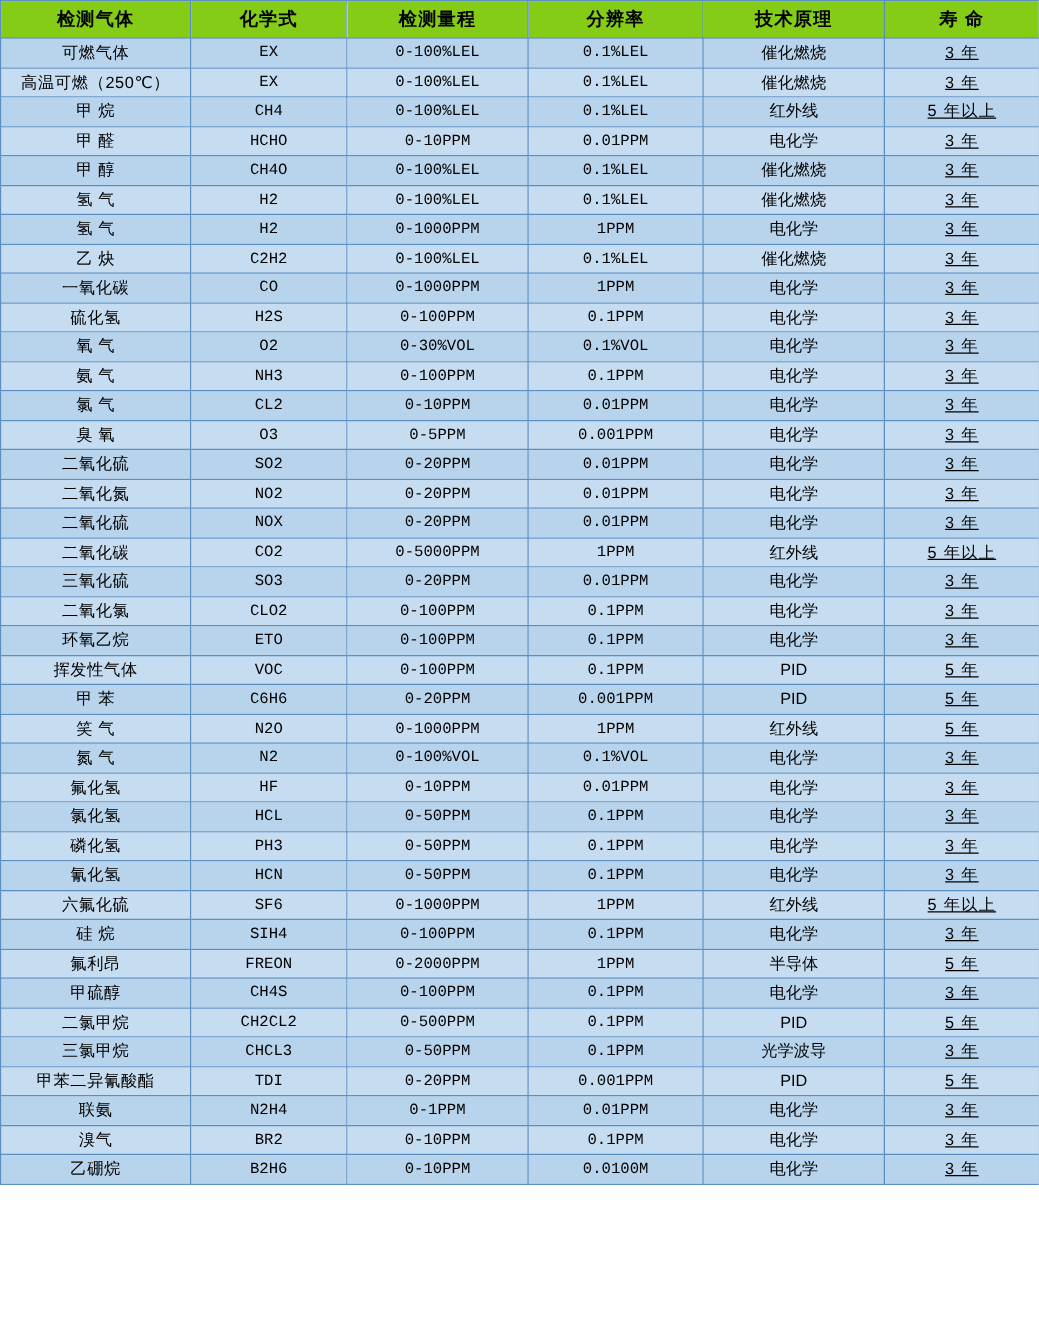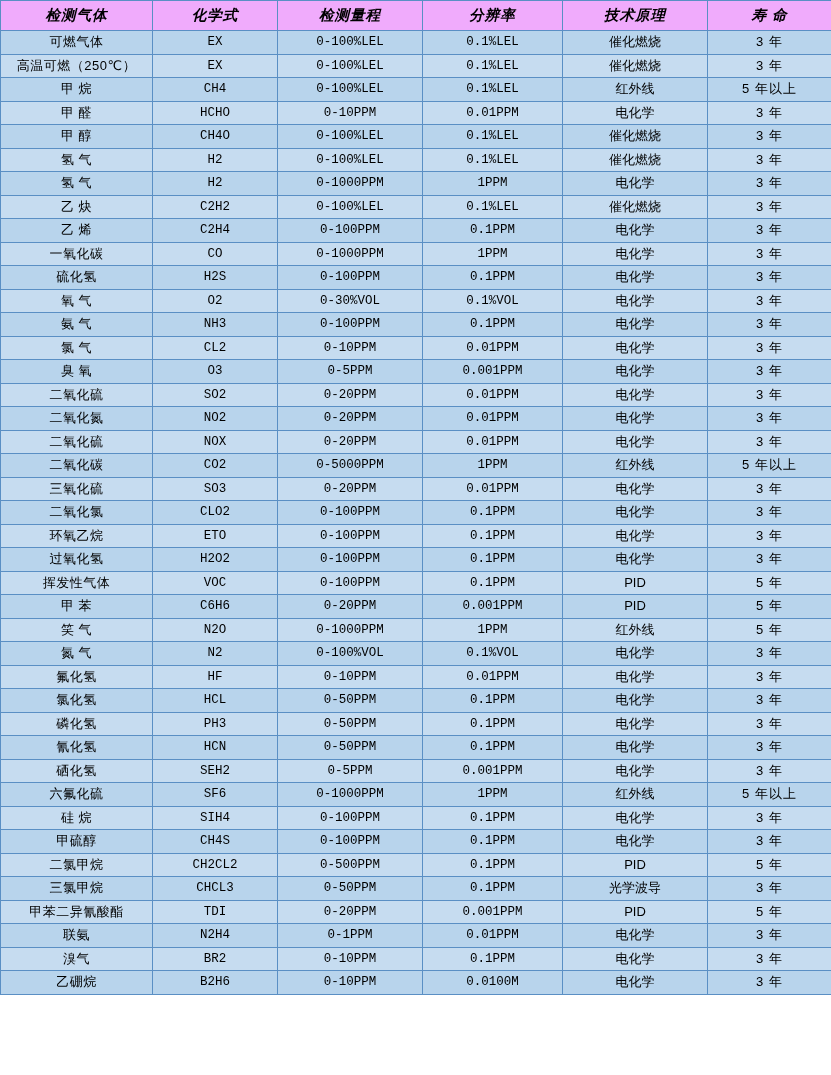--- a/index.html
+++ b/index.html
@@ -26,26 +26,25 @@
   #gas-table th,
   #gas-table td {
     border: 1px solid #5a8fc4;
     text-align: center;
     vertical-align: middle;
     color: #000000;
     white-space: nowrap;
     overflow: hidden;
   }
   #gas-table thead th {
-    background: #f0abfc;
+    background: #84cc16;
     height: 27px;
     font-size: 14.5px;
     font-weight: bold;
     letter-spacing: 1px;
-    font-style: italic;
   }
   #gas-table tbody td {
     height: 20.5px;
     line-height: 20.5px;
     font-size: 13px;
     font-weight: normal;
   }
   #gas-table tbody tr:nth-child(odd) td {
     background: #b8d4ec;
   }
@@ -57,20 +56,21 @@
     letter-spacing: 0.5px;
   }
   #gas-table tbody td.code,
   #gas-table tbody td.range,
   #gas-table tbody td.res {
     font-family: "Liberation Mono", "DejaVu Sans Mono", monospace;
     font-size: 12.5px;
   }
   #gas-table tbody td.life {
     letter-spacing: 1px;
+    text-decoration: underline;
   }
 </style>
 </head>
 <body>
 
 <table id="gas-table">
   <colgroup>
     <col class="c0">
       <col class="c1">
       <col class="c2">
@@ -147,28 +147,20 @@
       </tr>
       <tr>
         <td class="name">乙 炔</td>
         <td class="code">C2H2</td>
         <td class="range">0-100%LEL</td>
         <td class="res">0.1%LEL</td>
         <td class="principle">催化燃烧</td>
         <td class="life">3 年</td>
       </tr>
       <tr>
-        <td class="name">乙 烯</td>
-        <td class="code">C2H4</td>
-        <td class="range">0-100PPM</td>
-        <td class="res">0.1PPM</td>
-        <td class="principle">电化学</td>
-        <td class="life">3 年</td>
-      </tr>
-      <tr>
         <td class="name">一氧化碳</td>
         <td class="code">CO</td>
         <td class="range">0-1000PPM</td>
         <td class="res">1PPM</td>
         <td class="principle">电化学</td>
         <td class="life">3 年</td>
       </tr>
       <tr>
         <td class="name">硫化氢</td>
         <td class="code">H2S</td>
@@ -259,28 +251,20 @@
       </tr>
       <tr>
         <td class="name">环氧乙烷</td>
         <td class="code">ETO</td>
         <td class="range">0-100PPM</td>
         <td class="res">0.1PPM</td>
         <td class="principle">电化学</td>
         <td class="life">3 年</td>
       </tr>
       <tr>
-        <td class="name">过氧化氢</td>
-        <td class="code">H2O2</td>
-        <td class="range">0-100PPM</td>
-        <td class="res">0.1PPM</td>
-        <td class="principle">电化学</td>
-        <td class="life">3 年</td>
-      </tr>
-      <tr>
         <td class="name">挥发性气体</td>
         <td class="code">VOC</td>
         <td class="range">0-100PPM</td>
         <td class="res">0.1PPM</td>
         <td class="principle">PID</td>
         <td class="life">5 年</td>
       </tr>
       <tr>
         <td class="name">甲 苯</td>
         <td class="code">C6H6</td>
@@ -331,42 +315,42 @@
       </tr>
       <tr>
         <td class="name">氰化氢</td>
         <td class="code">HCN</td>
         <td class="range">0-50PPM</td>
         <td class="res">0.1PPM</td>
         <td class="principle">电化学</td>
         <td class="life">3 年</td>
       </tr>
       <tr>
-        <td class="name">硒化氢</td>
-        <td class="code">SEH2</td>
-        <td class="range">0-5PPM</td>
-        <td class="res">0.001PPM</td>
-        <td class="principle">电化学</td>
-        <td class="life">3 年</td>
-      </tr>
-      <tr>
         <td class="name">六氟化硫</td>
         <td class="code">SF6</td>
         <td class="range">0-1000PPM</td>
         <td class="res">1PPM</td>
         <td class="principle">红外线</td>
         <td class="life">5 年以上</td>
       </tr>
       <tr>
         <td class="name">硅 烷</td>
         <td class="code">SIH4</td>
         <td class="range">0-100PPM</td>
         <td class="res">0.1PPM</td>
         <td class="principle">电化学</td>
         <td class="life">3 年</td>
+      </tr>
+      <tr>
+        <td class="name">氟利昂</td>
+        <td class="code">FREON</td>
+        <td class="range">0-2000PPM</td>
+        <td class="res">1PPM</td>
+        <td class="principle">半导体</td>
+        <td class="life">5 年</td>
       </tr>
       <tr>
         <td class="name">甲硫醇</td>
         <td class="code">CH4S</td>
         <td class="range">0-100PPM</td>
         <td class="res">0.1PPM</td>
         <td class="principle">电化学</td>
         <td class="life">3 年</td>
       </tr>
       <tr>

